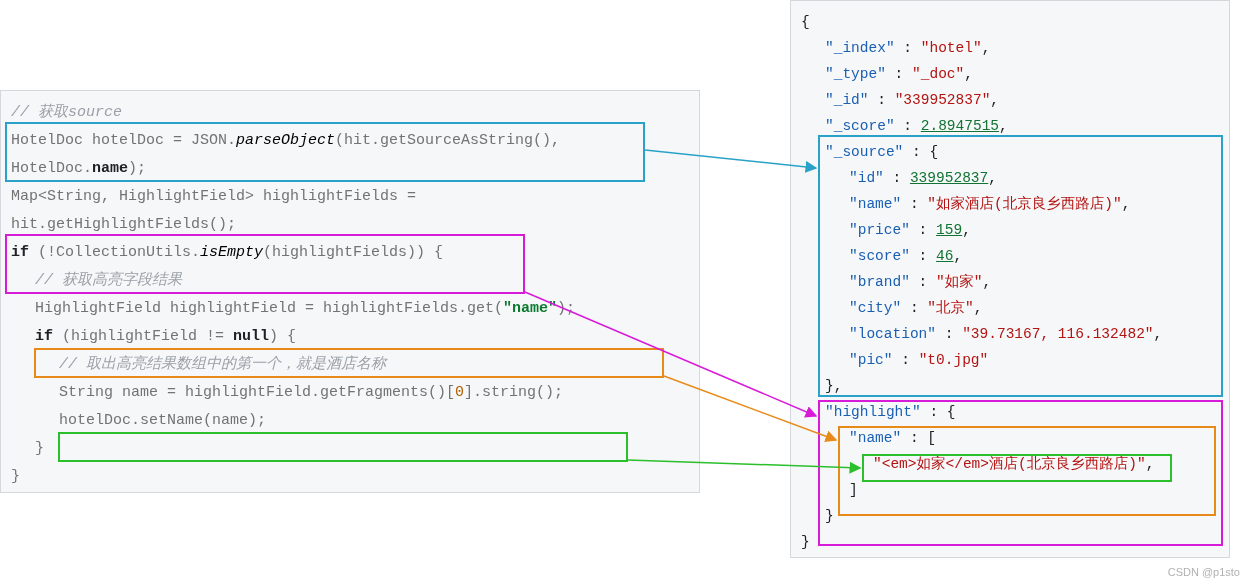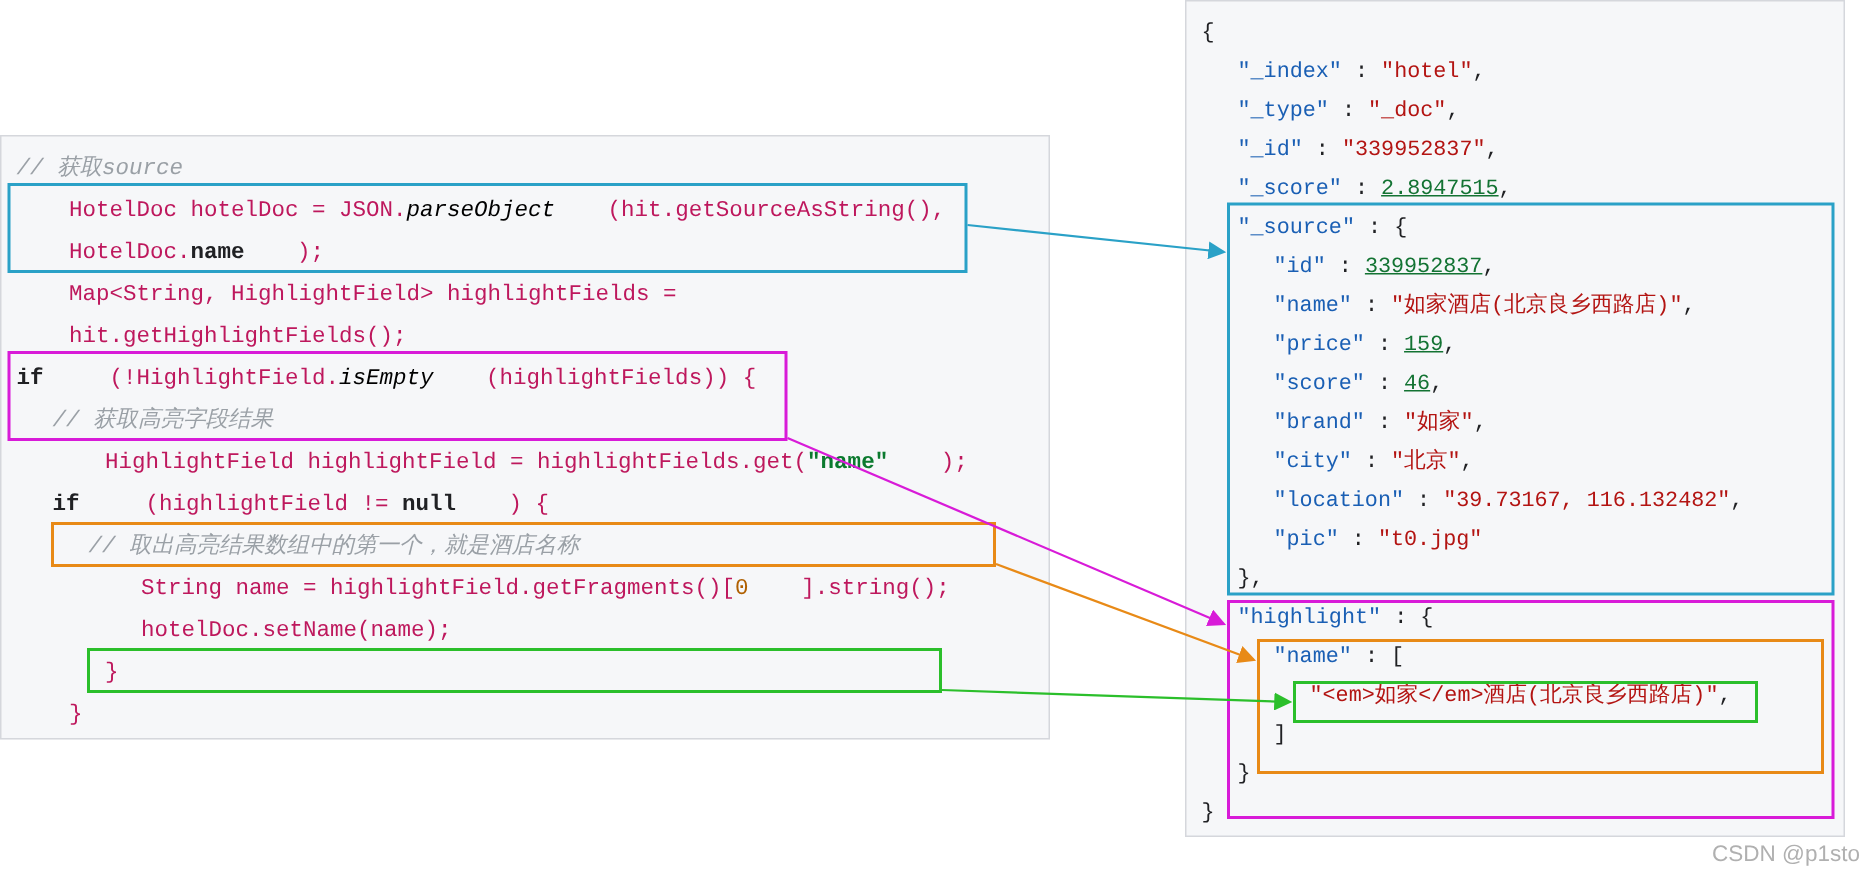--- a/index.html
+++ b/index.html
@@ -36,21 +36,21 @@
   }
   .comment { color: #9aa0a6; font-style: italic; }
   .kw { font-weight: bold; color: #202124; }
   .method-it { font-style: italic; text-align: center; }
   .num { color: #b06000; }
   .str-green { color: #0b7a2f; font-weight: bold; }
   .json-key { color: #1a5fb4; }
   .json-str { color: #b31412; }
   .json-num { color: #137333; text-decoration: underline; }
   .json-punct { color: #202124; }
-  .plain { color: #be185d; margin-left: 35px; }
+  .plain { color: #737373; }
   .indent1 { margin-left: 24px; }
   .indent2 { margin-left: 48px; }
   .indent3 { margin-left: 72px; }
   
   .box {
     position: absolute;
     box-sizing: border-box;
     pointer-events: none;
   }
   .box-cyan   { border: 2px solid #2aa1c7; }
@@ -61,39 +61,39 @@
     position: absolute;
     left: 0; top: 0;
     width: 1250px; height: 584px;
     pointer-events: none;
   }
   .watermark {
     position: absolute;
     right: 10px;
     bottom: 6px;
     color: #b0b0b0;
-    font-size: 15px;
+    font-size: 11px;
     font-family: Arial, sans-serif;
   }
 </style>
 </head>
 <body>
 
 <div class="code-panel left-panel">
   <div><span class="comment">// 获取source</span></div>
   <div>
     <span class="plain">HotelDoc hotelDoc = JSON.</span><span class="method-it">parseObject</span><span class="plain">(hit.getSourceAsString(),</span>
   </div>
   <div>
     <span class="plain">HotelDoc.</span><span class="kw">name</span><span class="plain">);</span>
   </div>
   <div><span class="plain">Map&lt;String, HighlightField&gt; highlightFields =</span></div>
   <div><span class="plain">hit.getHighlightFields();</span></div>
   <div>
-    <span class="kw">if</span><span class="plain"> (!HighlightField.</span><span class="method-it">isEmpty</span><span class="plain">(highlightFields)) {</span>
+    <span class="kw">if</span><span class="plain"> (!CollectionUtils.</span><span class="method-it">isEmpty</span><span class="plain">(highlightFields)) {</span>
   </div>
   <div class="indent1"><span class="comment">// 获取高亮字段结果</span></div>
   <div class="indent1">
     <span class="plain">HighlightField highlightField = highlightFields.get(</span><span class="str-green">"name"</span><span class="plain">);</span>
   </div>
   <div class="indent1">
     <span class="kw">if</span><span class="plain"> (highlightField != </span><span class="kw">null</span><span class="plain">) {</span>
   </div>
   <div class="indent2"><span class="comment">// 取出高亮结果数组中的第一个，就是酒店名称</span></div>
   <div class="indent2">

